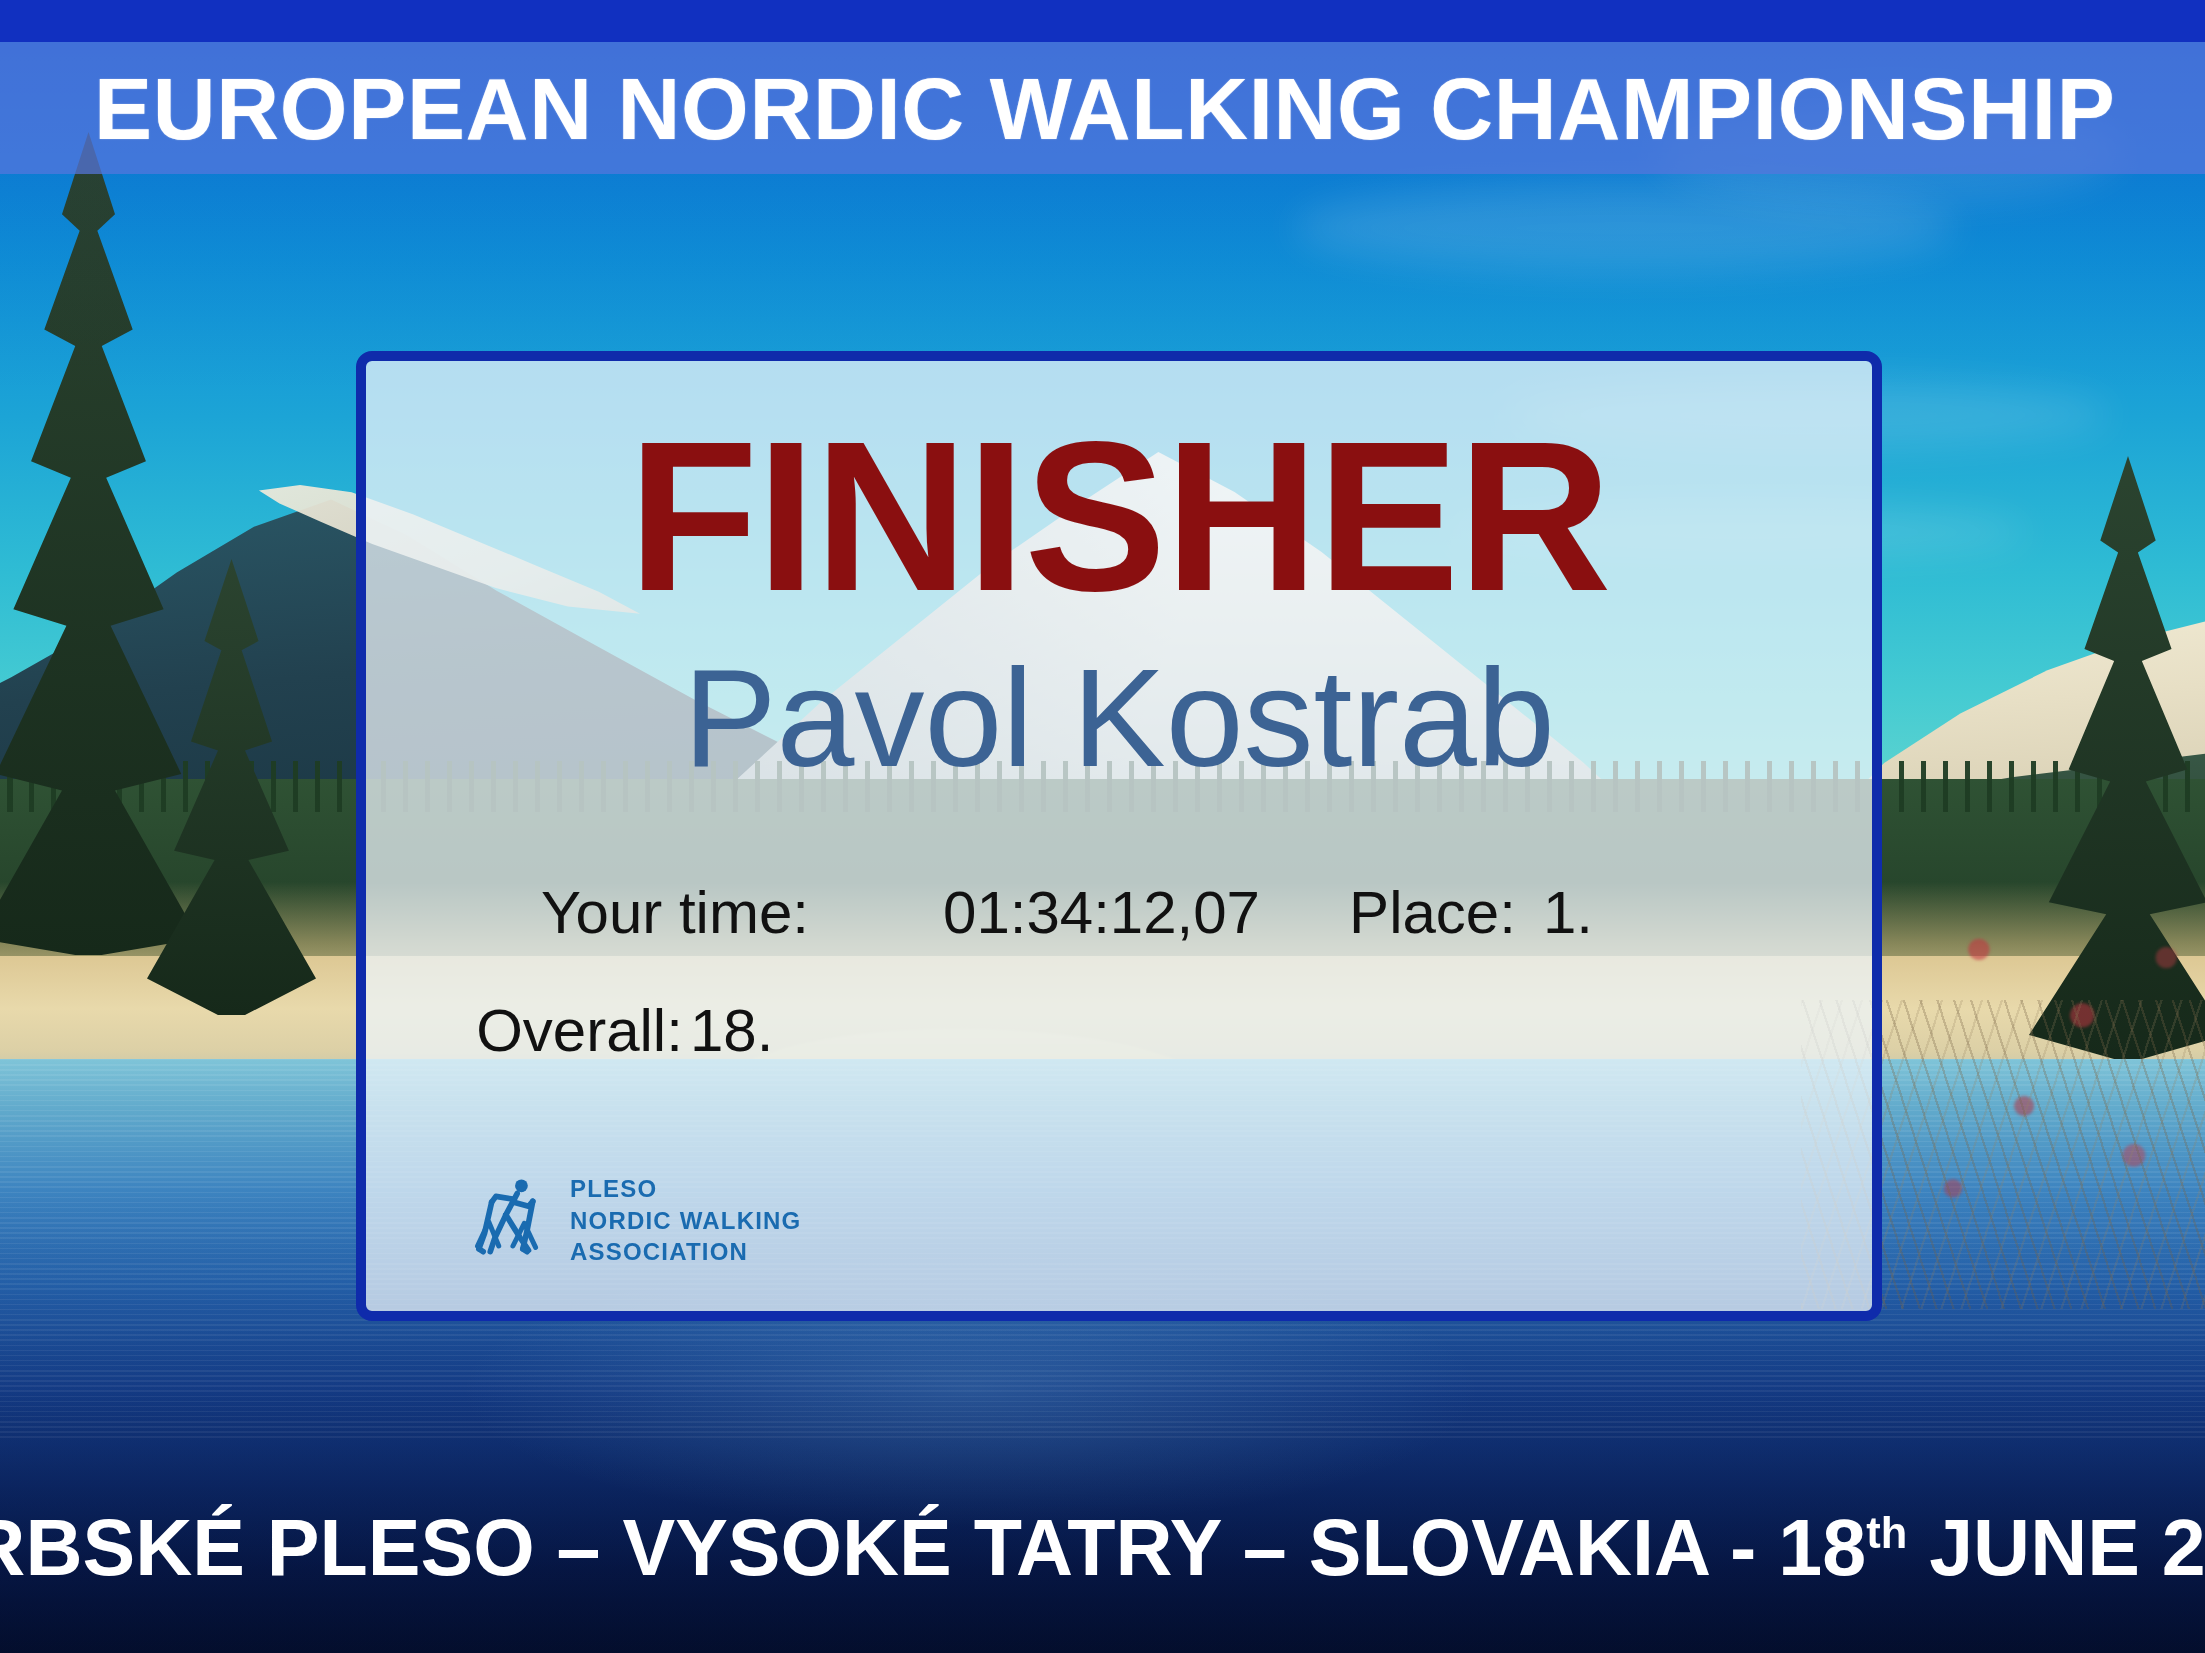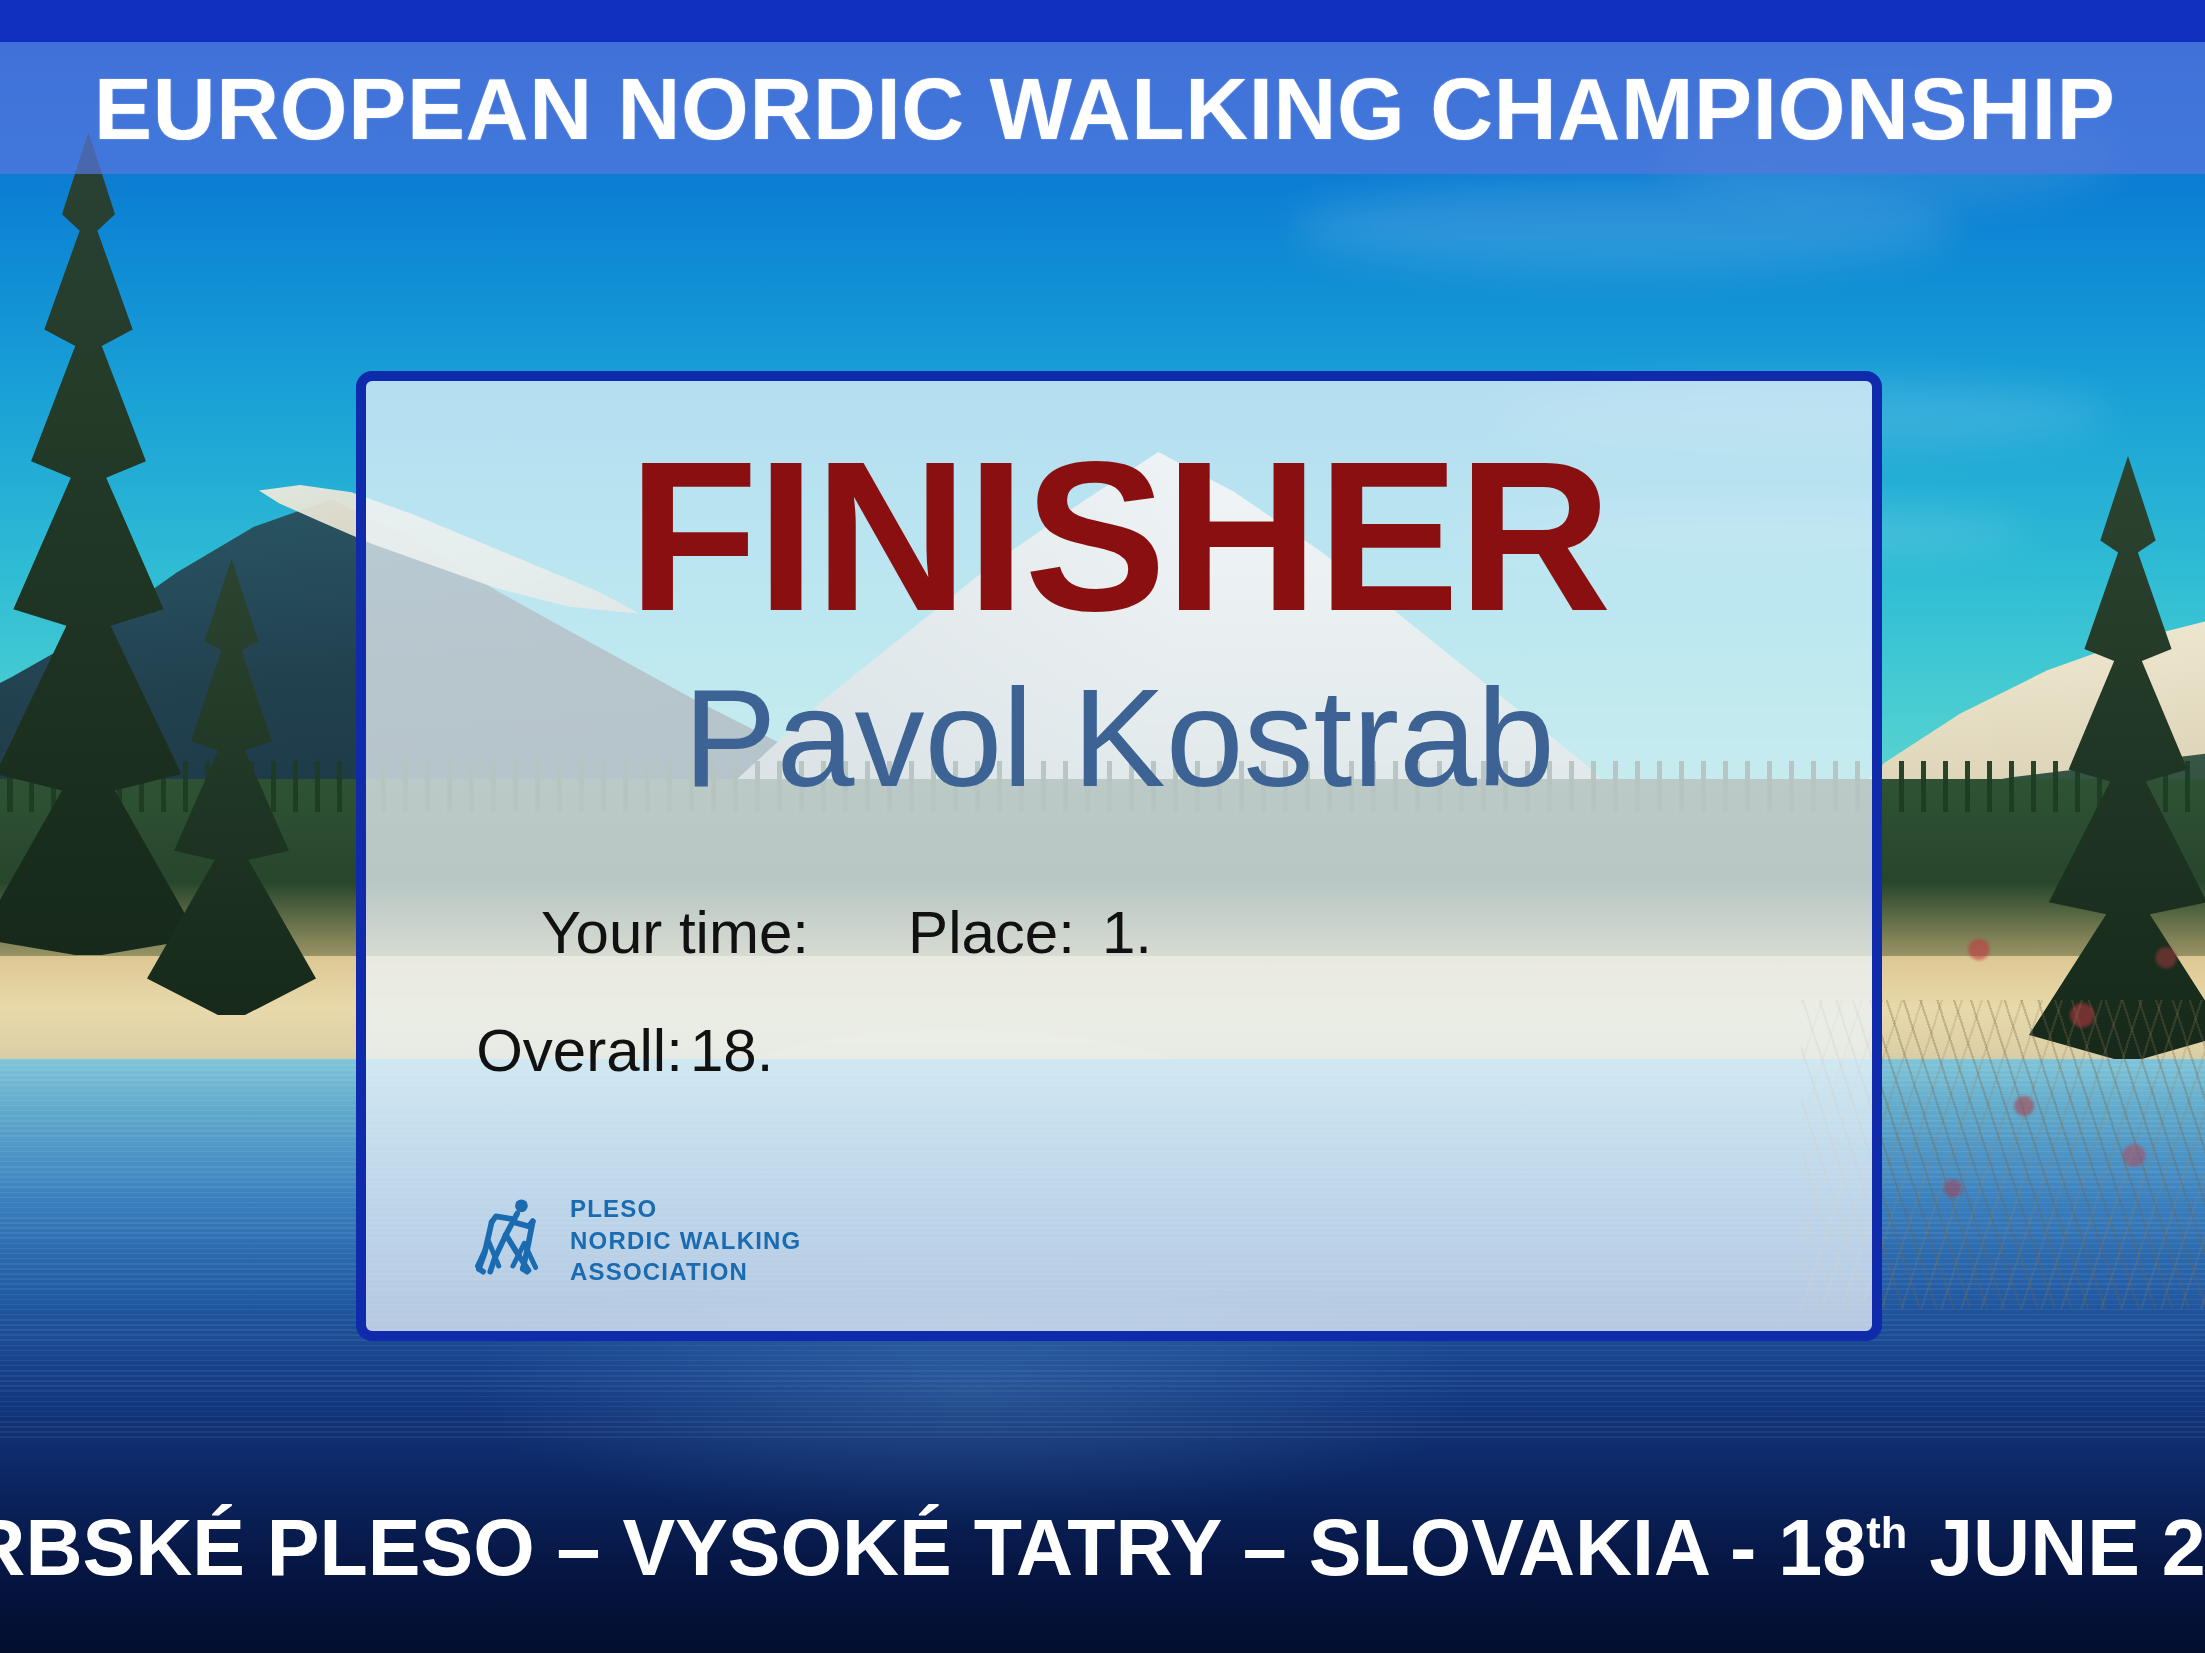--- a/index.html
+++ b/index.html
@@ -293,21 +293,20 @@
     position: absolute;
     left: 356px;
     top: 351px;
     width: 1526px;
     height: 970px;
     border: 10.3px solid #0f2bab;
     border-radius: 16px;
     box-sizing: border-box;
     background: rgba(236,244,250,0.74);
     overflow: hidden;
-    margin-top: 20px;
   }
   .card-inner {
     position: relative;
     width: 100%;
     height: 100%;
     padding: 0;
   }
 
   .finisher {
     position: absolute;
@@ -424,20 +423,21 @@
     <div class="card-inner">
 
       <div class="finisher">FINISHER</div>
 
       <div class="athlete-name">Pavol Kostrab</div>
 
       <div class="stats">
 
         <div class="stat-row">
           <span class="stat-label">Your time:</span>
+          <span class="stat-value">01:34:12,07</span>
           <span class="stat-label2">Place:</span>
           <span class="stat-value2">1.</span>
         </div>
 
         <div class="stat-row">
           <span class="stat-label2">Overall:</span>
           <span class="stat-value2">18.</span>
         </div>
 
       </div>

